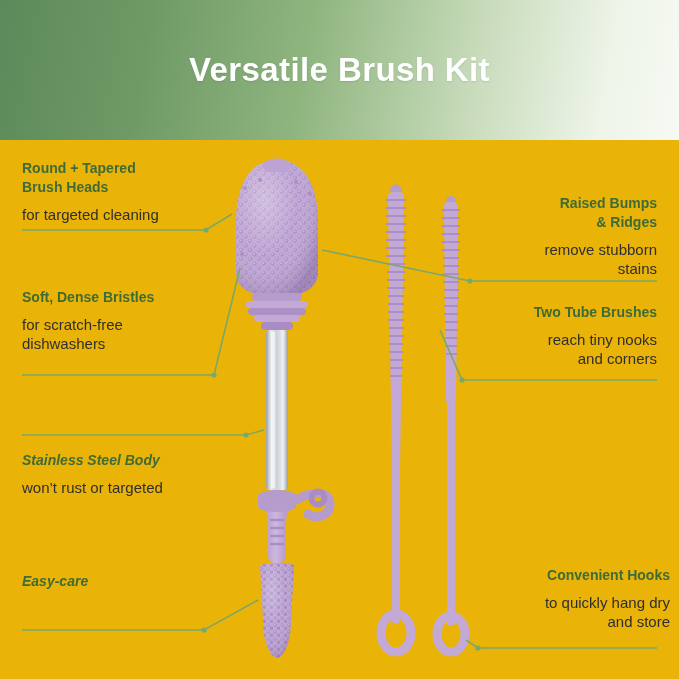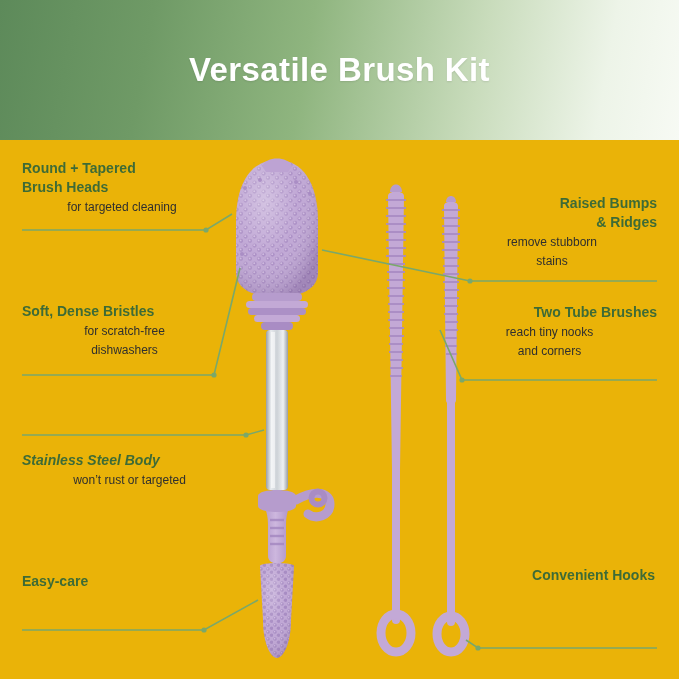--- a/index.html
+++ b/index.html
@@ -44,24 +44,23 @@
   
   .callout { position: absolute; }
   .callout .c-title {
     color: #3e6b36;
     font-weight: bold;
     font-size: 14px;
     line-height: 19px;
   }
   .callout .c-sub {
     color: #2f2f2f;
-    font-size: 12px;
+    font-size: 15px;
     line-height: 19px;
-    margin-top: 1px;
-    text-align: center;
+    margin-top: 8px;
   }
   .callout.right { text-align: right; }
 
   
   #lines {
     position: absolute;
     left: 0; top: 0;
     width: 679px; height: 679px;
     pointer-events: none;
   }
@@ -263,45 +262,47 @@
       <circle cx="478" cy="648" r="2.6" fill="#7aa86b" stroke="none"></circle>
     </g>
   </svg>
 
   <div class="callout left" style="left:22px; top:159px; width:200px;">
     <div class="c-title" style="white-space:pre-line;">Round + Tapered
 Brush Heads</div>
     <div class="c-sub" style="white-space:pre-line;">for targeted cleaning</div>
   </div>
 
-  <div class="callout left" style="left:22px; top:302px; width:205px;">
+  <div class="callout left" style="left:22px; top:288px; width:205px;">
     <div class="c-title" style="white-space:pre-line;">Soft, Dense Bristles</div>
     <div class="c-sub" style="white-space:pre-line;">for scratch-free
 dishwashers</div>
   </div>
 
   <div class="callout left" style="left:22px; top:451px; width:215px;">
     <div class="c-title" style="white-space:pre-line;font-style:italic;">Stainless Steel Body</div>
     <div class="c-sub" style="white-space:pre-line;">won’t rust or targeted</div>
   </div>
 
-  <div class="callout left" style="left:22px; top:572px; width:210px;">
+  <div class="callout left" style="left:22px; top:572px; width:210px;font-style:italic;">
     <div class="c-title" style="white-space:pre-line;">Easy-care</div>
   </div>
 
   <div class="callout right" style="right:22px; top:194px; width:210px;">
     <div class="c-title" style="white-space:pre-line;">Raised Bumps
 &amp; Ridges</div>
     <div class="c-sub" style="white-space:pre-line;">remove stubborn
 stains</div>
   </div>
 
   <div class="callout right" style="right:22px; top:303px; width:215px;">
     <div class="c-title" style="white-space:pre-line;">Two Tube Brushes</div>
     <div class="c-sub" style="white-space:pre-line;">reach tiny nooks
 and corners</div>
   </div>
 
-  <div class="callout right" style="right:24px; top:566px; width:215px;">
+  <div class="callout right" style="right:9px; top:566px; width:215px;">
     <div class="c-title" style="white-space:pre-line;">Convenient Hooks</div>
+    <div class="c-sub" style="white-space:pre-line;">to quickly hang dry
+and store</div>
   </div>
 
 </div>
 
 </body></html>

